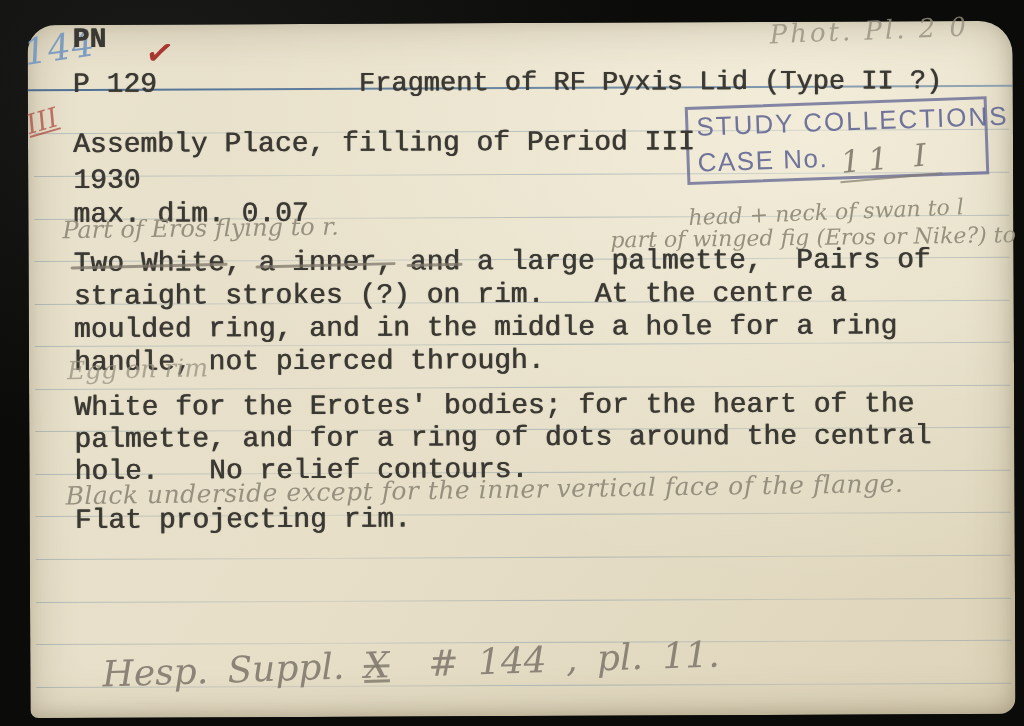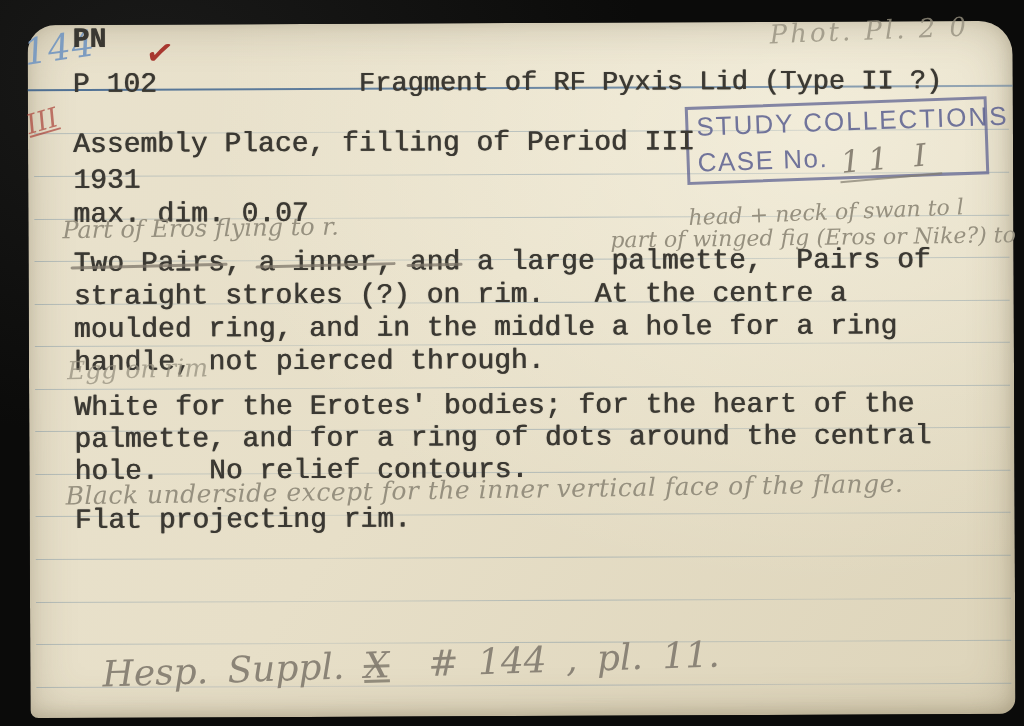--- a/index.html
+++ b/index.html
@@ -64,40 +64,40 @@
     <div class="rule" style="top:491px"></div>
     <div class="rule" style="top:534px"></div>
     <div class="rule" style="top:577px"></div>
     <div class="rule" style="top:619px"></div>
     <div class="rule" style="top:662px"></div>
     <div class="rule-strong"></div>
 
     <div class="pencil-blue" style="left:-4px;top:2px;font-size:36px;transform:rotate(-8deg);letter-spacing:1px;">144</div>
     <div class="typed" style="left:45px;top:0;font-weight:bold;">PN</div>
     <div class="red" style="left:118px;top:8px;font-size:34px;font-weight:bold;transform:rotate(10deg);">✓</div>
-    <div class="typed" style="left:45px;top:45px;">P 102</div>
+    <div class="typed" style="left:45px;top:45px;">P 129</div>
     <div class="red" style="left:-2px;top:80px;font-size:27px;font-style:italic;transform:rotate(-16deg);opacity:0.65;text-decoration:underline;">III</div>
 
     <div class="typed" style="left:331px;top:45px;font-size:27px;">Fragment of RF Pyxis Lid (Type II ?)</div>
     <div class="pencil" style="left:742px;top:-6px;font-size:26px;letter-spacing:3px;transform:rotate(-2deg);opacity:0.8;">Phot. Pl. 2 0</div>
 
     <div class="stamp">
       <div class="stamp-line1">STUDY COLLECTIONS</div>
       <span class="stamp-line2">CASE No.</span><span class="case-number">11 I</span>
     </div>
 
     <div class="typed" style="left:45px;top:105px;">Assembly Place, filling of Period III</div>
-    <div class="typed" style="left:45px;top:141px;">1931</div>
+    <div class="typed" style="left:45px;top:141px;">1930</div>
     <div class="typed" style="left:45px;top:175px;">max. dim. 0.07</div>
 
     <div class="pencil" style="left:34px;top:190px;font-size:24px;transform:rotate(-0.5deg);">Part of Eros flying to r.</div>
     <div class="pencil" style="left:660px;top:178px;font-size:22px;transform:rotate(-2deg);">head + neck of swan to l</div>
     <div class="pencil" style="left:582px;top:203px;font-size:22px;transform:rotate(-0.5deg);">part of winged fig (Eros or Nike?) to r.</div>
 
-    <div class="typed" style="left:45px;top:224px;"><span class="struck">Two Pairs</span><span>, </span><span class="struck">a inner,</span><span> </span><span class="struck">and</span><span> a large palmette,  Pairs of</span></div>
+    <div class="typed" style="left:45px;top:224px;"><span class="struck">Two White</span><span>, </span><span class="struck">a inner,</span><span> </span><span class="struck">and</span><span> a large palmette,  Pairs of</span></div>
     <div class="typed" style="left:45px;top:257px;">straight strokes (?) on rim.   At the centre a</div>
     <div class="typed" style="left:45px;top:290px;">moulded ring, and in the middle a hole for a ring</div>
     <div class="typed" style="left:45px;top:323px;">handle, not pierced through.</div>
 
     <div class="pencil" style="left:38px;top:330px;font-size:25px;transform:rotate(-1deg);opacity:0.75;">Egg on rim</div>
 
     <div class="typed" style="left:45px;top:368px;">White for the Erotes' bodies; for the heart of the</div>
     <div class="typed" style="left:45px;top:400px;">palmette, and for a ring of dots around the central</div>
     <div class="typed" style="left:45px;top:432px;">hole.   No relief contours.</div>
 

